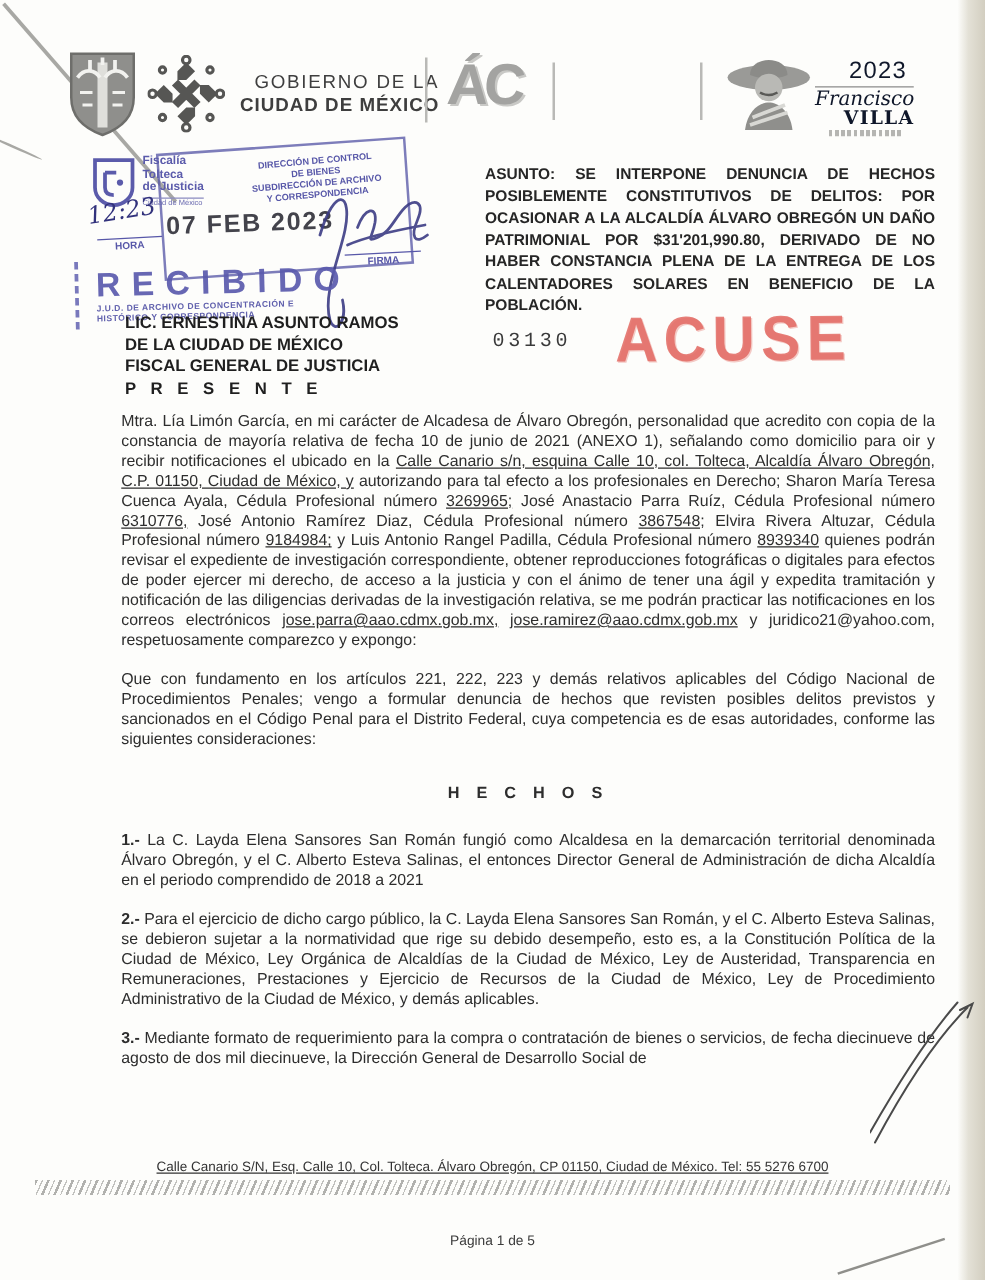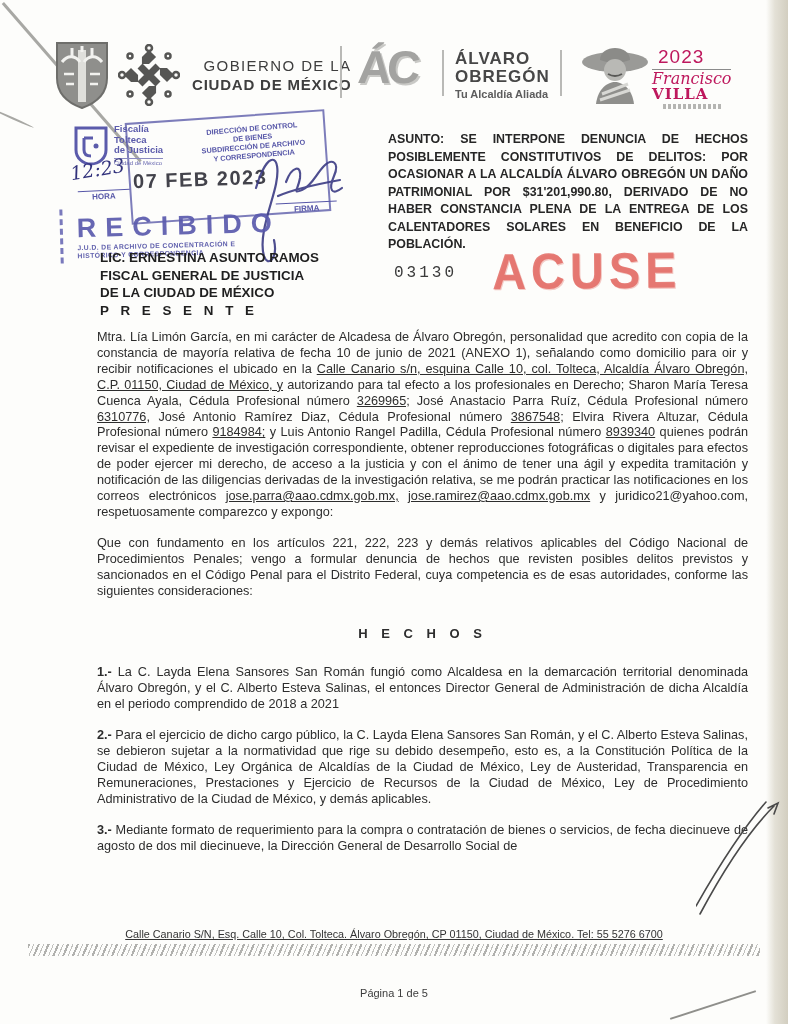--- a/index.html
+++ b/index.html
@@ -19,21 +19,21 @@
   .gov-text{position:absolute; left:192px; top:56px; line-height:19px; color:#3e3e3e;text-align:right;}
   .gov-text .l1{font-size:15px; letter-spacing:1.4px; font-weight:500;}
   .gov-text .l2{font-size:15px; letter-spacing:.8px; font-weight:bold;}
   .vdiv{position:absolute; width:2px; background:#b9b9b6;}
   .ac-mono{position:absolute; left:358px; top:40px; font-size:46px; font-weight:bold;
     color:#a3a3a1; letter-spacing:-4px; transform:skewX(-4deg); text-shadow:2px 2px 0 #c9c9c6;}
   .alc-text{position:absolute; left:455px; top:50px; color:#474747;}
   .alc-text .l1,.alc-text .l2{font-size:17px; font-weight:bold; letter-spacing:1px; line-height:18px;}
   .alc-text .tag{font-size:11px; font-weight:bold; color:#5c5c5c; margin-top:2px;}
   .villa{position:absolute; left:578px; top:36px;}
-  .villa-txt{position:absolute; left:652px; top:46px; color:#be185d; text-align:left;}
+  .villa-txt{position:absolute; left:652px; top:46px; color:#0f172a; text-align:right;}
   .villa-txt .year{font-size:19px; letter-spacing:1px; border-bottom:1px solid #8b8b8b; padding:0 6px 1px;}
   .villa-txt .fname{font-family:"DejaVu Serif", serif; font-style:italic; font-size:16px; line-height:17px;}
   .villa-txt .lname{font-family:"DejaVu Serif", serif; font-weight:bold; font-size:15px; letter-spacing:1px; line-height:14px;}
   .villa-cap{width:58px; height:5px; margin:3px auto 0;
     background:repeating-linear-gradient(90deg,#b5b5b2 0 3px,transparent 3px 5px);}
   .stamp-rect{position:absolute; left:128px; top:116px; width:196px; height:98px;
     border:2.5px solid rgba(82,82,164,.75); transform:rotate(-4deg);}
   .fgj{position:absolute; left:72px; top:124px; display:flex; gap:4px; align-items:flex-start;}
   .fgj-name{font-size:9.5px; font-weight:bold; line-height:10.5px; color:#5b5bab;}
   .fgj-city{font-size:6px; color:#6a6ab0; border-top:1px solid #8a8ac0; margin-top:2px; padding-top:1px;}
@@ -119,25 +119,20 @@
           <circle cx="50" cy="50" r="2.5"></circle>
       </g>
     </svg>
     <div class="gov-text">
       <div class="l1">GOBIERNO DE LA</div>
       <div class="l2">CIUDAD DE MÉXICO</div>
     </div>
     <div class="vdiv" style="left:340px; top:46px; height:52px;"></div>
     <div class="ac-mono">ÁC</div>
     <div class="vdiv" style="left:442px; top:50px; height:46px;"></div>
-    <div class="alc-text">
-      <div class="l1">ÁLVARO</div>
-      <div class="l2">OBREGÓN</div>
-      <div class="tag">Tu Alcaldía Aliada</div>
-    </div>
     <div class="vdiv" style="left:560px; top:50px; height:46px;"></div>
     <svg class="villa" width="74" height="70" viewBox="0 0 74 70">
       <ellipse cx="37" cy="26" rx="33" ry="10" fill="#9a9a97"></ellipse>
       <path d="M22 24 C22 8 52 8 52 24 Q37 30 22 24" fill="#8b8b88"></path>
       <circle cx="37" cy="34" r="11" fill="#b9b9b5"></circle>
       <path d="M30 38 q7 4 14 0" stroke="#59595..6" stroke-width="2" fill="none"></path>
       <path d="M30 38 q7 4 14 0" stroke="#595956" stroke-width="2" fill="none"></path>
       <path d="M18 68 C20 52 30 46 37 46 C44 46 54 52 56 68 Z" fill="#8f8f8c"></path>
       <path d="M24 58 L50 48 M22 64 L52 54" stroke="#d8d8d4" stroke-width="3"></path>
     </svg>
@@ -183,22 +178,22 @@
   <div class="recibido-box">
     <div class="recibido">RECIBIDO</div>
     <div class="recibido-sub">J.U.D. DE ARCHIVO DE CONCENTRACIÓN E</div>
     <div class="recibido-sub">HISTÓRICO Y CORRESPONDENCIA</div>
   </div>
 
   <div class="asunto">ASUNTO: SE INTERPONE DENUNCIA DE HECHOS POSIBLEMENTE CONSTITUTIVOS DE DELITOS: POR OCASIONAR A LA ALCALDÍA ÁLVARO OBREGÓN UN DAÑO PATRIMONIAL POR $31'201,990.80, DERIVADO DE NO HABER CONSTANCIA PLENA DE LA ENTREGA DE LOS CALENTADORES SOLARES EN BENEFICIO DE LA POBLACIÓN.</div>
 
   <div class="addressee">
     <div>LIC. ERNESTINA ASUNTO RAMOS</div>
+    <div>DE LA CIUDAD DE MÉXICO</div>
     <div>FISCAL GENERAL DE JUSTICIA</div>
-    <div>DE LA CIUDAD DE MÉXICO</div>
     <div class="sp">P R E S E N T E</div>
   </div>
 
   <div class="folio">03130</div>
   <div class="acuse">ACUSE</div>
 
   <div class="body">
     <p><span>Mtra. Lía Limón García, en mi carácter de Alcadesa de Álvaro Obregón, personalidad que acredito con copia de la constancia de mayoría relativa de fecha 10 de junio de 2021 (ANEXO 1), señalando como domicilio para oir y recibir notificaciones el ubicado en la </span><span class="u">Calle Canario s/n, esquina Calle 10, col. Tolteca, Alcaldía Álvaro Obregón, C.P. 01150, Ciudad de México, y</span><span> autorizando para tal efecto a los profesionales en Derecho; Sharon María Teresa Cuenca Ayala, Cédula Profesional número </span><span class="u">3269965;</span><span> José Anastacio Parra Ruíz, Cédula Profesional número </span><span class="u">6310776,</span><span> José Antonio Ramírez Diaz, Cédula Profesional número </span><span class="u">3867548;</span><span> Elvira Rivera Altuzar, Cédula Profesional número </span><span class="u">9184984;</span><span> y Luis Antonio Rangel Padilla, Cédula Profesional número </span><span class="u">8939340</span><span> quienes podrán revisar el expediente de investigación correspondiente, obtener reproducciones fotográficas o digitales para efectos de poder ejercer mi derecho, de acceso a la justicia y con el ánimo de tener una ágil y expedita tramitación y notificación de las diligencias derivadas de la investigación relativa, se me podrán practicar las notificaciones en los correos electrónicos </span><span class="u">jose.parra@aao.cdmx.gob.mx,</span><span> </span><span class="u">jose.ramirez@aao.cdmx.gob.mx</span><span> y juridico21@yahoo.com, respetuosamente comparezco y expongo:</span></p>
     <p>Que con fundamento en los artículos 221, 222, 223 y demás relativos aplicables del Código Nacional de Procedimientos Penales; vengo a formular denuncia de hechos que revisten posibles delitos previstos y sancionados en el Código Penal para el Distrito Federal, cuya competencia es de esas autoridades, conforme las siguientes consideraciones:</p>
     <div class="hechos">H E C H O S</div>

